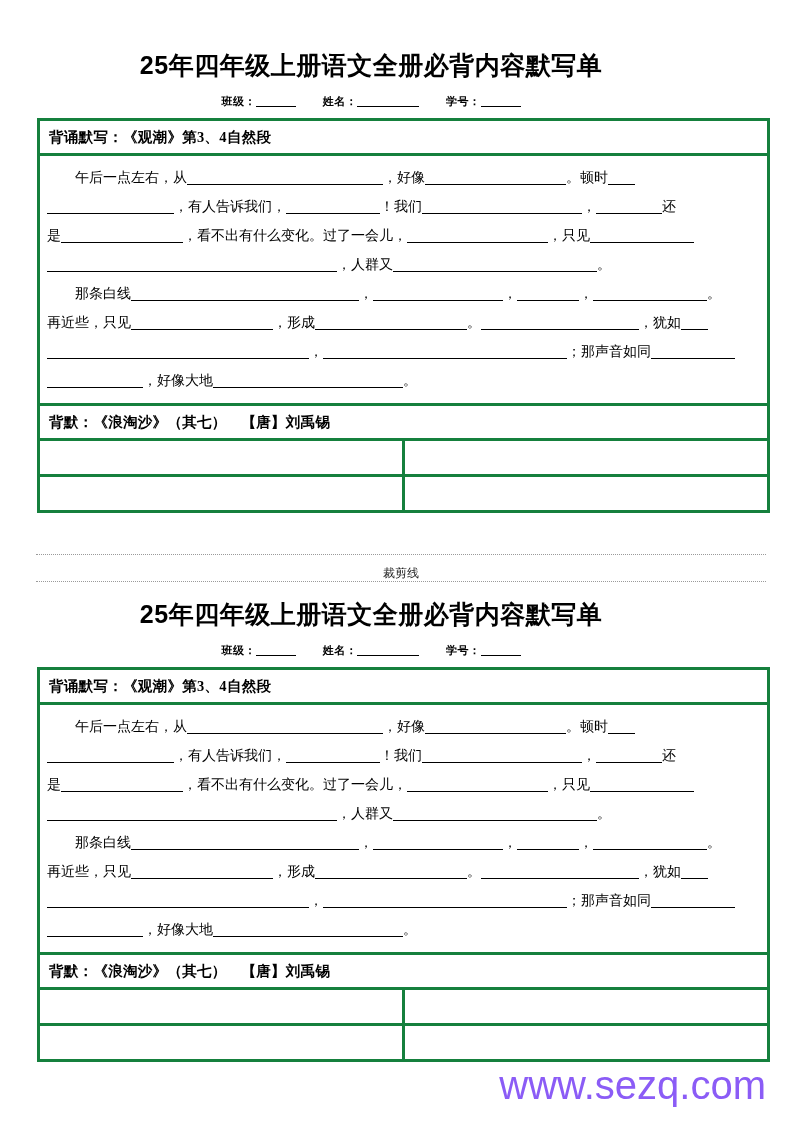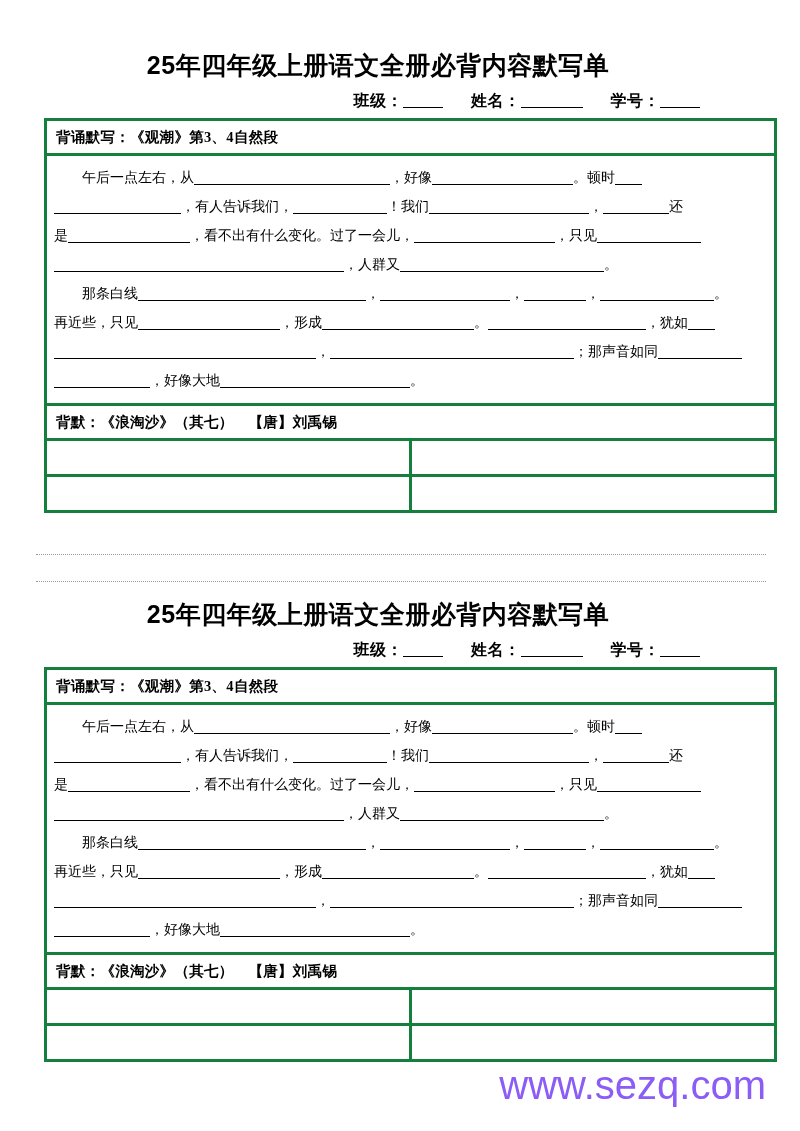--- a/index.html
+++ b/index.html
@@ -19,41 +19,41 @@
   .page {
     position: absolute;
     left: 0;
     top: 0;
     width: 800px;
     height: 1131px;
   }
 
   .copy {
     position: absolute;
-    left: 44px;
+    left: 37px;
     width: 668px;
   }
   .copy-1 { top: 48px; }
   .copy-2 { top: 597px; }
 
   .doc-title {
     text-align: center;
     font-size: 25px;
     font-weight: 700;
     letter-spacing: 0.5px;
     line-height: 34px;
     margin: 0;
     font-family: "Liberation Sans", "DejaVu Sans", sans-serif;
     white-space: nowrap;
   }
 
   .info-row {
     margin-top: 9px;
-    text-align: right;
-    font-size: 16px;
+    text-align: center;
+    font-size: 11px;
     font-weight: 700;
     line-height: 20px;
     font-family: "Liberation Serif", "DejaVu Serif", serif;
     white-space: nowrap;
   }
   .info-item {
     display: inline-block;
     margin: 0 12px;
   }
   .info-label { letter-spacing: 0.5px; }
@@ -204,20 +204,21 @@
         <td></td>
         <td></td>
       </tr>
     </tbody>
       </table>
   </div>
 
   <div class="cut-wrap">
     <div class="cut-line top"></div>
     <div class="cut-line bottom"></div>
+    <div class="cut-label"><span>裁剪线</span></div>
   </div>
 
   <div class="copy copy-2">
     <h1 class="doc-title">25年四年级上册语文全册必背内容默写单</h1>
 
     <div class="info-row">
       <span class="info-item">
         <span class="info-label">班级：</span><span class="blank-inline bi-sm"></span>
       </span>
       <span class="info-item">

